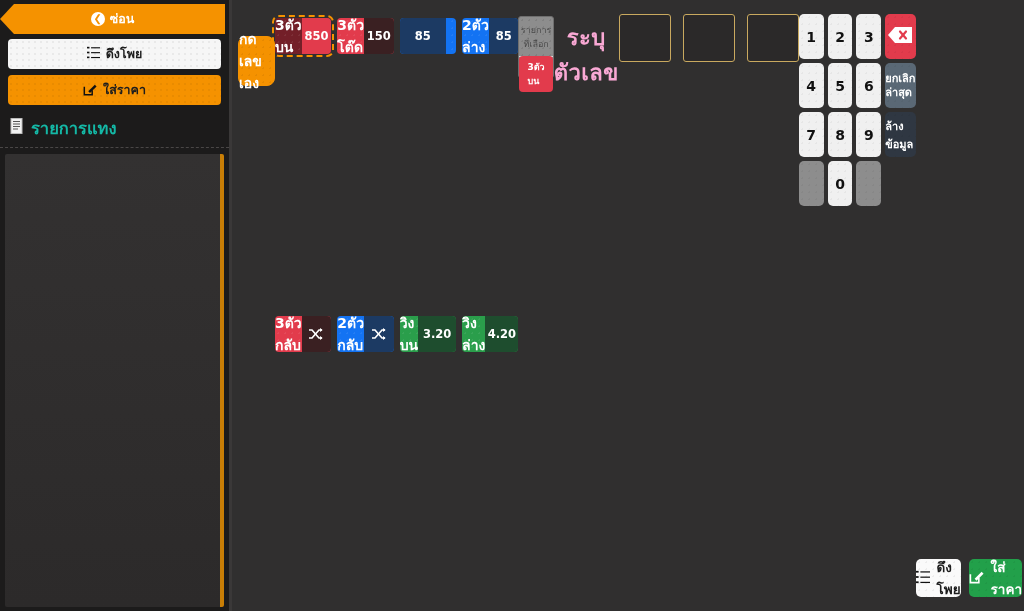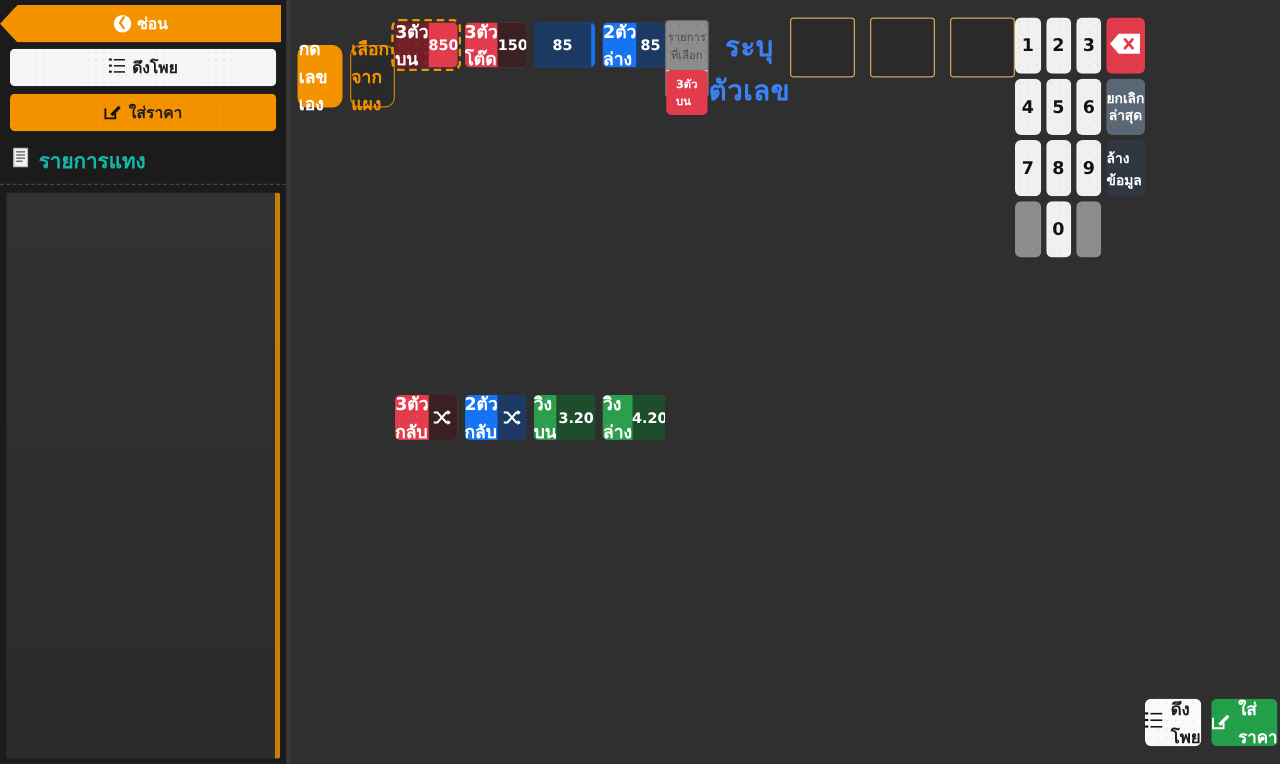--- a/index.html
+++ b/index.html
@@ -130,21 +130,21 @@
     border-bottom: 1px solid #dcdcdc;
   }
   .sel-body { display:flex; align-items:center; justify-content:center; height: 34px; }
   .sel-chip {
     background: #e23b4c; color: #fff; font-size: 9px; font-weight: bold;
     padding: 4px 8px; border-radius: 4px;
   }
 
   
   .entry-title {
-    text-align: center; color: #3b82f6; font-size: 22px; font-weight: bold;
+    text-align: center; color: #f9a8d4; font-size: 22px; font-weight: bold;
     padding: 6px 0 4px 0; letter-spacing: .5px;
   }
   .digits { display: flex; justify-content: center; gap: 12px; padding-bottom: 8px; }
   .digit {
     width: 52px; height: 48px;
     background: #2b2929; border: 1px solid #c9a95f; border-radius: 3px;
     display:flex; align-items:center; justify-content:center;
     color:#fff; font-size: 22px; font-weight: bold;
     cursor: pointer;
   }
@@ -160,21 +160,21 @@
   .key {
     border-radius: 5px;
     display:flex; align-items:center; justify-content:center;
     font-size: 14px; font-weight: bold; cursor: pointer;
     background-image: radial-gradient(rgba(0,0,0,.045) 1px, transparent 1px);
     background-size: 7px 7px;
   }
   .key.num   { background-color:#f0f0f0; color:#111; }
   .key.blank { background-color:#8d8d8d; color:#8d8d8d; cursor: default; }
   .key.del   { background-color:#e23b4c; }
-  .key.undo  { background-color:#5a6875; color:#fff; font-size:11px; line-height:14px; text-align:center; }
+  .key.undo  { background-color:#5a6875; color:#fff; font-size:11px; line-height:14px; text-align:left; }
   .key.clear { background-color:#2f3742; color:#fff; font-size:11px; }
   .key.empty { background: transparent; cursor: default; }
 
   
   .footer {
     display: flex; gap: 8px;
     padding: 4px 0 14px 0;
     margin-top: auto;
   }
   .foot-btn {
@@ -244,23 +244,20 @@
 
     <div class="side-list"></div>
   </div>
 
   <div class="main">
 
     <div class="tabs">
       <div class="tab active">
         <span>กดเลขเอง</span>
       </div>
-      <div class="tab inactive">
-        <span>เลือกจากแผง</span>
-      </div>
     </div>
 
     <div class="bet-grid">
 
       <div class="bet red selected">
         <span class="lbl">3ตัวบน</span>
         <span class="val">850</span>
       </div>
 
       <div class="bet red">

